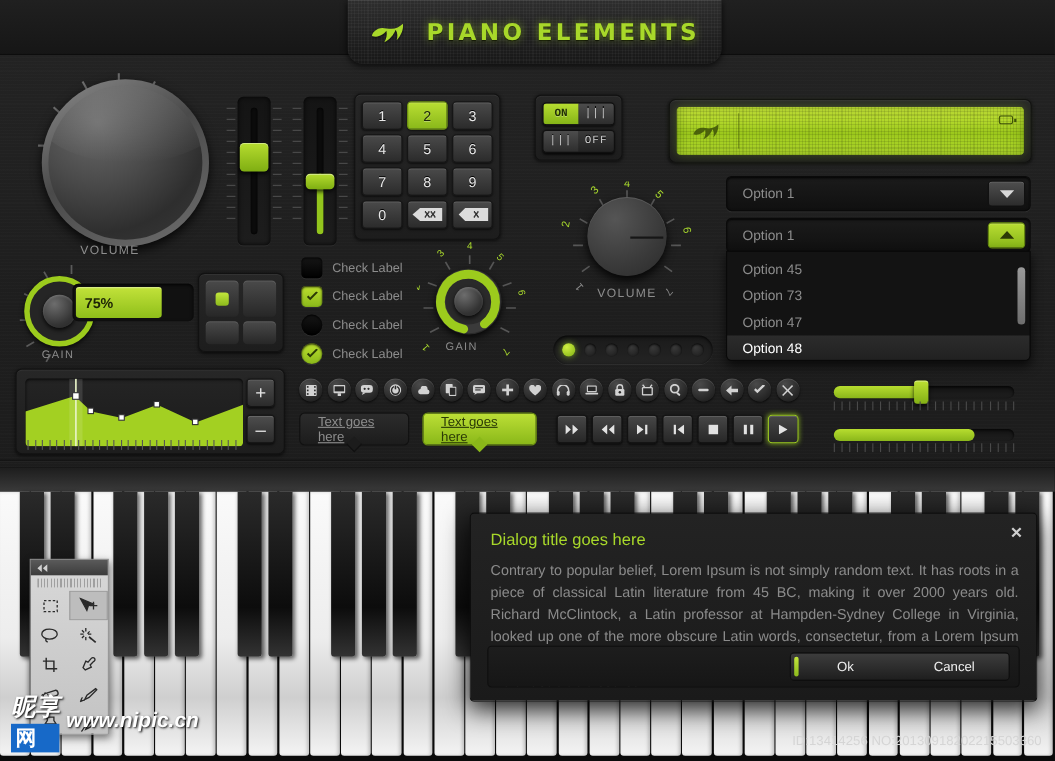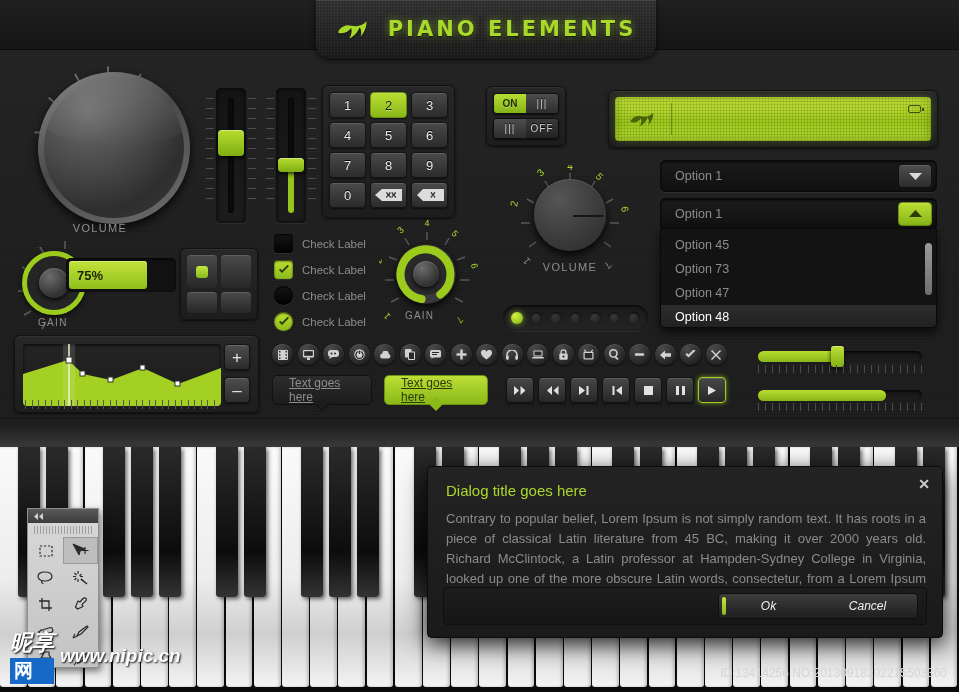--- a/index.html
+++ b/index.html
@@ -136,21 +136,21 @@
     display:flex; align-items:center; justify-content:center;
   }
   .chk-box.on{ background:linear-gradient(180deg,#bde02f,#8bb91b); }
   .chk-box.round{ border-radius:50%; }
   .chk-box svg{ fill:#2b3a06; }
   .chk-label{ color:#8d8d8d; font-size:11.5px; }
   
   #toggles{ left:486px; top:86px; width:80px; height:60px; padding:6px; }
   .tgl{
     display:flex; height:21px; border-radius:4px; overflow:hidden; margin-bottom:4px;
-    border:1px solid #0f0f0f; box-shadow:0 1px 2px rgba(0,0,0,.7);
+    border:1px solid #0f0f0f; box-shadow:0 1px 2px rgba(0,0,0,.7);font-family:Liberation Mono, monospace;
   }
   .tgl > div{ flex:1; display:flex; align-items:center; justify-content:center; font-size:10px; }
   .tgl .on{ background:linear-gradient(180deg,#b7dd31,#85b417); color:#223005; font-weight:bold; text-shadow:0 1px 0 rgba(255,255,255,.3);}
   .tgl .gray{ background:linear-gradient(180deg,#4d4d4d,#2d2d2d); color:#cfcfcf; text-shadow:0 -1px 0 #000; letter-spacing:1px;}
   
   #gain2{ position:absolute; left:385px; top:230px; width:82px; height:105px; }
   .gain2-ring{
     position:absolute; left:11px; top:14px; width:60px; height:60px; border-radius:50%;
     background:#2a2a2a; box-shadow:0 3px 7px rgba(0,0,0,.8);
   }
@@ -300,21 +300,21 @@
     box-shadow:0 6px 22px rgba(0,0,0,.85);
   }
   .dlg-title{ position:absolute; left:18px; top:15px; color:#a8d82a; font-size:15px;}
   .dlg-close{ position:absolute; right:12px; top:9px; color:#cfcfcf; font-size:14px; font-weight:bold;}
   .dlg-body{ position:absolute; left:18px; top:42px; width:480px; color:#8b8b8b;
     font-size:13px; line-height:1.55; text-align:justify;}
   .dlg-foot{ position:absolute; left:15px; right:15px; bottom:12px; height:38px;
     background:linear-gradient(180deg,#1d1d1d,#161616); border:1px solid #0e0e0e; border-radius:4px;
     display:flex; align-items:center; justify-content:flex-end; padding-right:8px;}
   .dlg-btnbox{ display:flex; width:200px; height:26px; border-radius:4px; overflow:hidden;
-    background:linear-gradient(180deg,#3d3d3d,#1e1e1e); border:1px solid #0e0e0e; position:relative;font-style:italic;}
+    background:linear-gradient(180deg,#3d3d3d,#1e1e1e); border:1px solid #0e0e0e; position:relative;}
   .dlg-btnbox > div{ flex:1; display:flex; align-items:center; justify-content:center;
     color:#efefef; font-size:12px;}
   .dlg-accent{ position:absolute; left:3px; top:3px; width:4px; bottom:3px; border-radius:2px;
     background:linear-gradient(180deg,#c4e63c,#8cb91c);}
   
   #watermark{ position:absolute; left:10px; bottom:8px; display:flex; align-items:center; gap:6px;}
   .wm-cn{ display:flex;flex-direction:column; }
   .wm-ch{ color:#fff; font-size:22px; font-weight:bold; font-style:italic;
     font-family:"DejaVu Sans", sans-serif; text-shadow:1px 1px 2px #000;}
   .wm-badge{ background:#1769c8; color:#fff; font-size:19px; font-weight:bold; padding:0 4px;}

